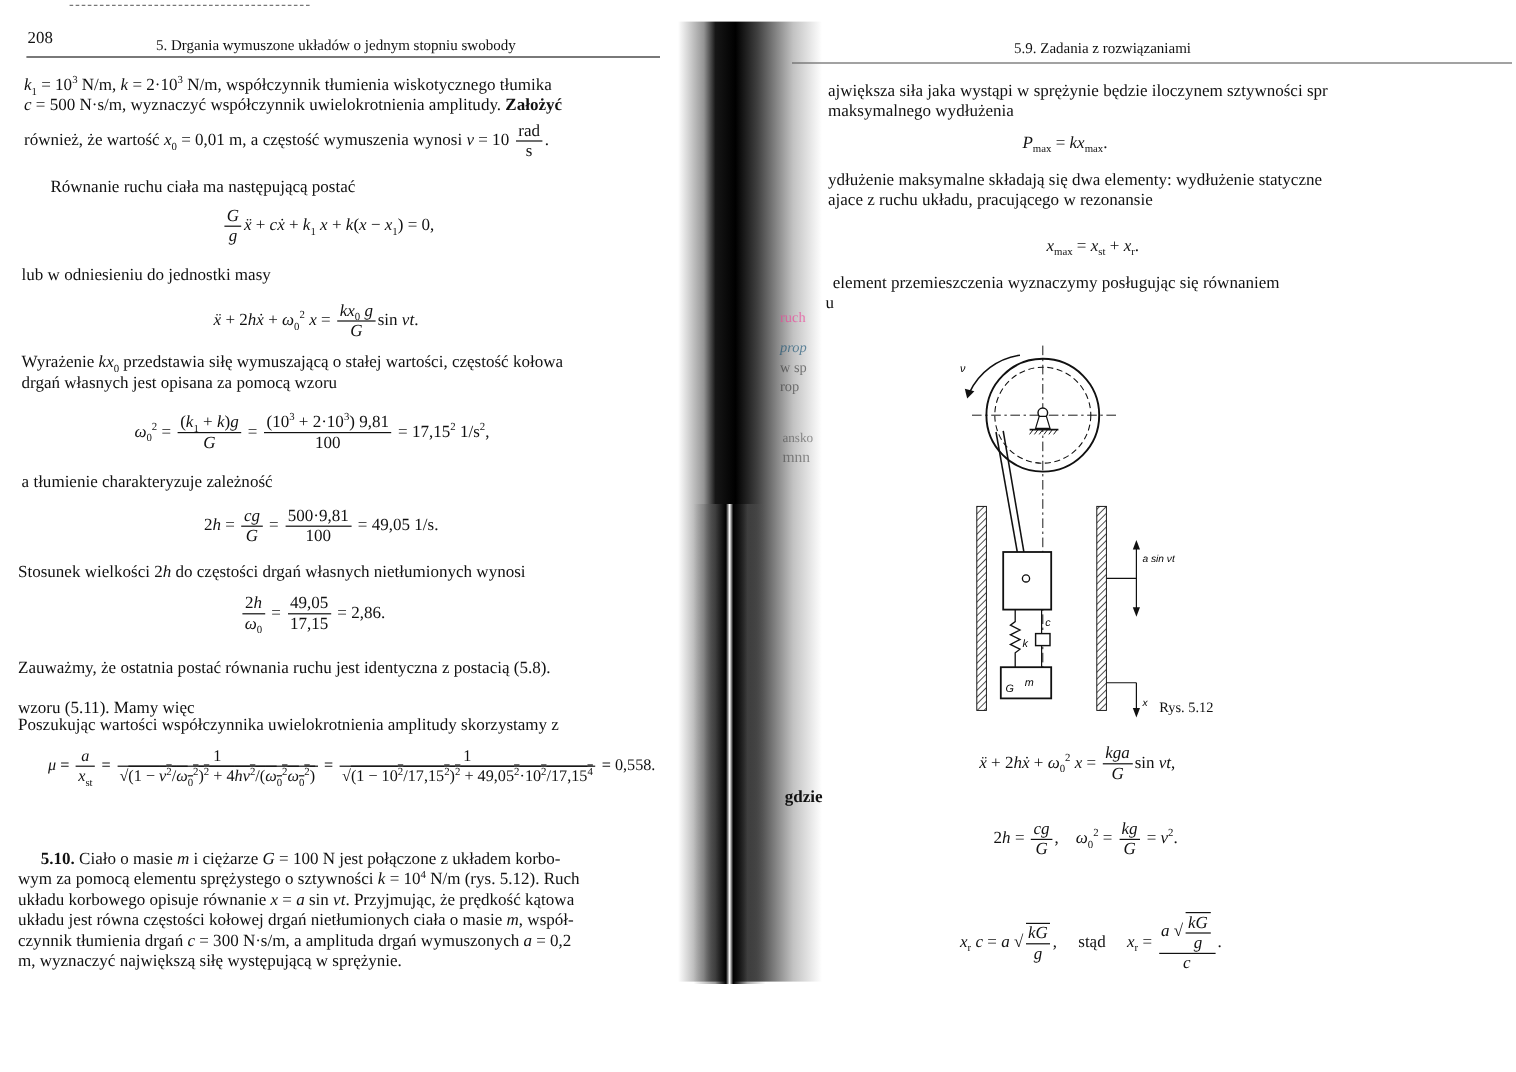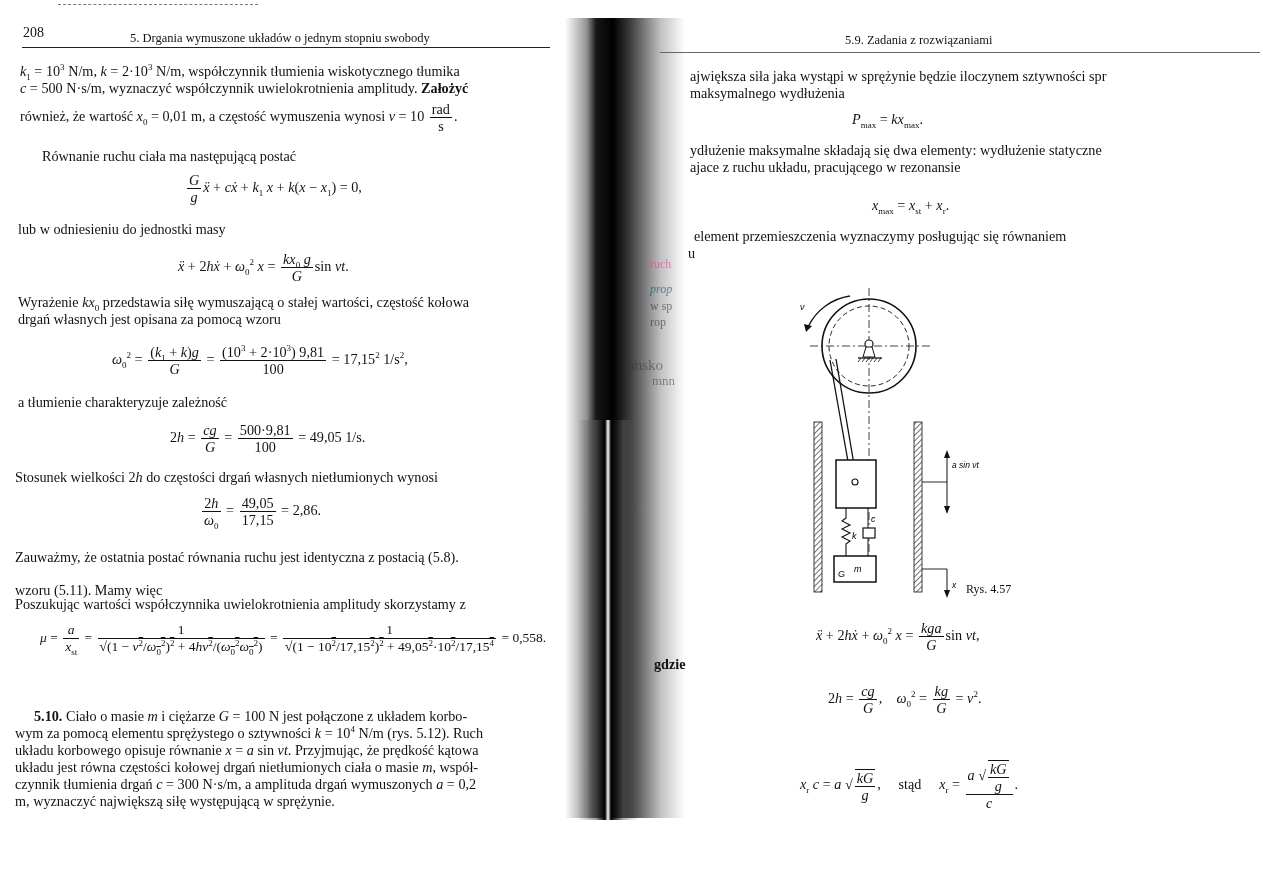--- a/index.html
+++ b/index.html
@@ -131,21 +131,21 @@
   <div class="abs txt" style="left:15px;top:793px;">m, wyznaczyć największą siłę występującą w sprężynie.</div>
 </div>
 
 <div id="gutter"></div>
 <div id="gutter-lower"></div>
 
 <div class="abs txt" style="left:650px;top:256px;font-size:12px;color:#ec4899;opacity:0.7;">ruch</div>
 <div class="abs txt" style="left:650px;top:281px;font-size:12px;color:#0c4a6e;opacity:0.6;font-style:italic;">prop</div>
 <div class="abs txt" style="left:650px;top:298px;font-size:12px;color:#333;opacity:0.6;">w sp</div>
 <div class="abs txt" style="left:650px;top:314px;font-size:12px;color:#333;opacity:0.6;">rop</div>
-<div class="abs txt" style="left:628px;top:357px;font-size:15px;color:#333;opacity:0.5;">ansko</div>
+<div class="abs txt" style="left:652px;top:357px;font-size:11px;color:#333;opacity:0.5;">ansko</div>
 <div class="abs txt" style="left:652px;top:372px;font-size:13px;color:#333;opacity:0.5;">mnn</div>
 
 <div id="right-page" class="page">
   <div class="abs running-head" style="left:285px;top:33px;">5.9. Zadania z rozwiązaniami</div>
   <div class="abs head-rule" style="left:100px;top:52px;width:600px;border-top-color:#666;"></div>
 
   <div class="abs txt" style="left:130px;top:68px;">ajwiększa siła jaka wystąpi w sprężynie będzie iloczynem sztywności spr</div>
   <div class="abs txt" style="left:130px;top:85px;">maksymalnego wydłużenia</div>
 
   <div class="abs eq" style="left:292px;top:111px;">
@@ -215,21 +215,21 @@
     <line x1="157" y1="172" x2="157" y2="228" stroke="#111" stroke-width="1"></line>
     <polygon points="154,176 160,176 157,168" fill="#111"></polygon>
     <polygon points="154,224 160,224 157,232" fill="#111"></polygon>
     <text x="162" y="186" font-size="8.5">a sin νt</text>
 
     <line x1="132" y1="287" x2="157" y2="287" stroke="#111" stroke-width="0.9"></line>
     <line x1="157" y1="287" x2="157" y2="312" stroke="#111" stroke-width="1"></line>
     <polygon points="154,308 160,308 157,316" fill="#111"></polygon>
     <text x="162" y="306" font-size="8.5">x</text>
   </svg>
-  <div class="abs caption" style="left:406px;top:582px;">Rys. 4.57</div>
+  <div class="abs caption" style="left:406px;top:582px;">Rys. 5.12</div>
 
   <div class="abs eq" style="left:256px;top:620px;">
     <i>ẍ</i> + 2<i>hẋ</i> + <i>ω</i><sub>0</sub><sup>2</sup> <i>x</i> =
     <span class="frac"><span><i>kga</i></span><span class="den"><i>G</i></span></span>sin <i>νt</i>,
   </div>
 
   <div class="abs txt bold" style="left:94px;top:656px;">gdzie</div>
 
   <div class="abs eq" style="left:268px;top:683px;">
     2<i>h</i> = <span class="frac"><span><i>cg</i></span><span class="den"><i>G</i></span></span>,&nbsp;&nbsp;&nbsp;

